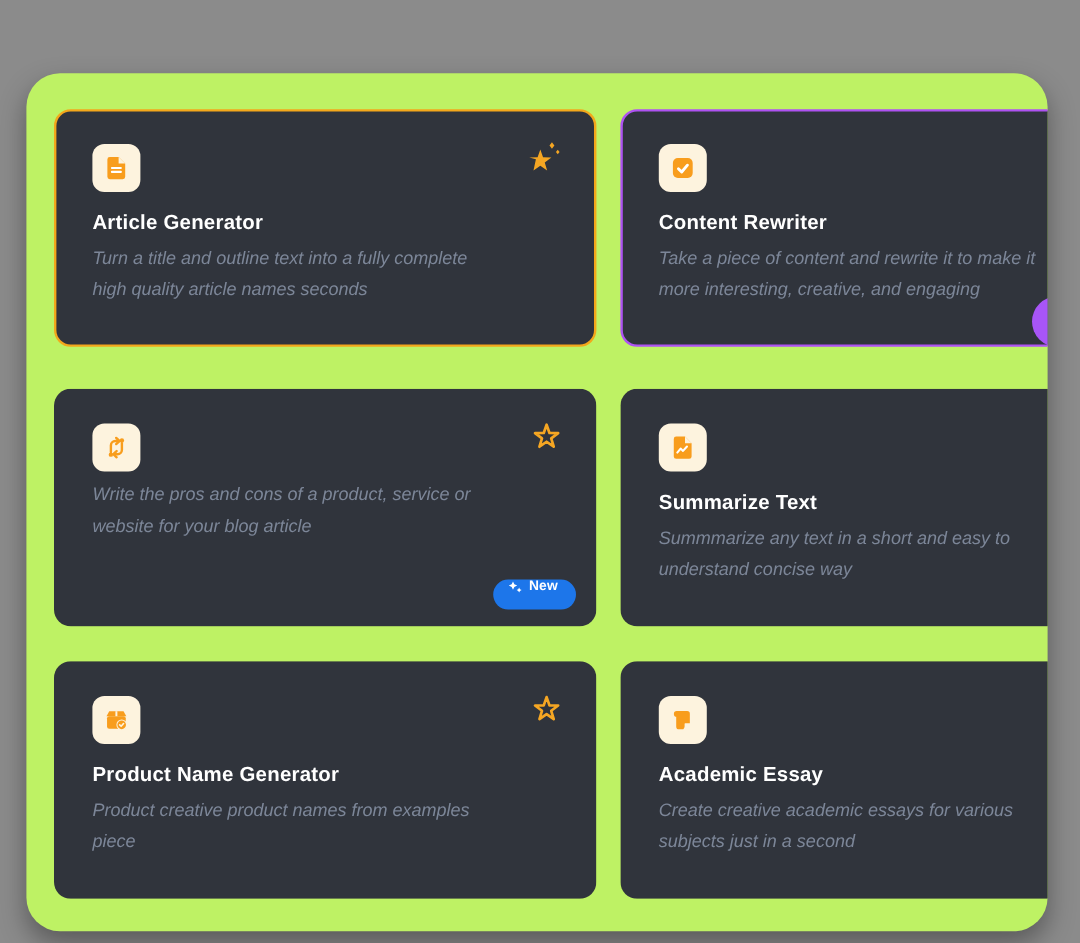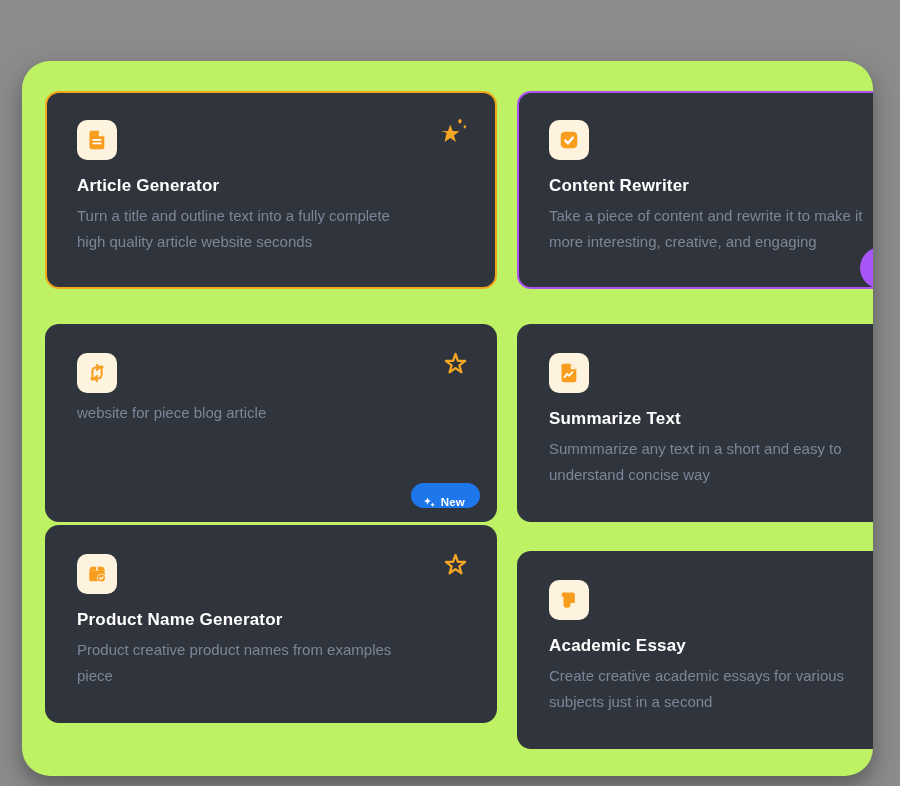--- a/index.html
+++ b/index.html
@@ -26,30 +26,30 @@
     width:40px;height:40px;border-radius:10px;background:#fdf3de;
     display:flex;align-items:center;justify-content:center;
   }
   .title{
     margin-top:16px;color:#ffffff;font-size:17px;font-weight:700;
     letter-spacing:.2px;white-space:nowrap;
   }
   .desc{
     margin-top:7px;color:#7c8698;font-size:15px;line-height:26px;
   }
-  .desc span{display:block;white-space:nowrap;}
+  .desc span{display:block;white-space:nowrap;font-style:italic;}
   .fav{
     position:absolute;top:24px;right:26px;background:none;border:none;
     padding:0;margin:0;cursor:pointer;line-height:0;
   }
   .new-badge{
     position:absolute;right:15px;bottom:12px;height:25px;
     background:#1d76ea;border-radius:13px;color:#ffffff;
     font-size:11.5px;font-weight:700;letter-spacing:.2px;
-    display:flex;align-items:flex-end;gap:6px;padding:0 15px 0 12px;
+    display:flex;align-items:flex-start;gap:6px;padding:0 15px 0 12px;
   }
   .floating-circle{
     position:absolute;left:838px;top:186px;width:42px;height:42px;
     border-radius:50%;background:#a855f7;cursor:pointer;border:none;padding:0;
   }
 </style>
 </head>
 <body>
 
 <div class="app-surface">
@@ -66,21 +66,21 @@
     <button class="fav">
       <svg width="31" height="28" viewBox="0 0 28 26">
         <polygon points="11,7 13.12,13.09 19.56,13.22 14.42,17.11 16.29,23.28 11,19.6 5.71,23.28 7.58,14.61 2.44,13.22 8.88,13.09" fill="#f5a623"></polygon>
         <polygon points="20,1.5 21.9,4 20,6.5 18.1,4" fill="#f5a623"></polygon>
         <polygon points="24.5,7.2 25.9,9 24.5,10.8 23.1,9" fill="#f5a623"></polygon>
       </svg>
     </button>
     <div class="title">Article Generator</div>
     <div class="desc">
       <span>Turn a title and outline text into a fully complete</span>
-      <span>high quality article website seconds</span>
+      <span>high quality article names seconds</span>
     </div>
   </div>
 
   <div class="card purple" style="left:495px;top:30px">
     <div class="tile">
       <svg width="22" height="22" viewBox="0 0 24 24">
         <rect x="3" y="3" width="18" height="18" rx="4.5" fill="#f89d1d"></rect>
         <path d="M8 12.6l3 3 5.2-6.2" stroke="#ffffff" stroke-width="2.6" fill="none" stroke-linecap="round" stroke-linejoin="round"></path>
       </svg>
     </div>
@@ -101,21 +101,22 @@
         <circle cx="7" cy="18.4" r="2" fill="#f89d1d"></circle>
         <circle cx="17" cy="5.6" r="2" fill="#f89d1d"></circle>
       </svg>
     </div>
     <button class="fav">
       <svg width="27" height="27" viewBox="0 0 24 24">
         <polygon points="12,3.5 14.12,9.59 20.56,9.72 15.42,13.61 17.29,19.78 12,16.1 6.71,19.78 8.58,13.61 3.44,9.72 9.88,9.59" fill="none" stroke="#f5a623" stroke-width="2" stroke-linejoin="round"></polygon>
       </svg>
     </button>
     <div class="desc">
-      <span>website for piece blog article</span>
+      <span>Write the pros and cons of a product, service or</span>
+      <span>website for your blog article</span>
     </div>
     <div class="new-badge">
       <svg width="12" height="12" viewBox="0 0 12 12">
         <path d="M4.5 1.5l1.1 2.4 2.4 1.1-2.4 1.1-1.1 2.4-1.1-2.4-2.4-1.1 2.4-1.1z" fill="#ffffff"></path>
         <path d="M9.6 6.6l.7 1.4 1.4.7-1.4.7-.7 1.4-.7-1.4-1.4-.7 1.4-.7z" fill="#ffffff"></path>
       </svg>
       <span>New</span>
     </div>
   </div>
 
@@ -127,21 +128,21 @@
         <path d="M7 16.5l3-3.6 2.2 2.1 3.6-4" stroke="#ffffff" stroke-width="1.9" fill="none" stroke-linecap="round" stroke-linejoin="round"></path>
       </svg>
     </div>
     <div class="title">Summarize Text</div>
     <div class="desc">
       <span>Summmarize any text in a short and easy to</span>
       <span>understand concise way</span>
     </div>
   </div>
 
-  <div class="card" style="left:23px;top:464px">
+  <div class="card" style="left:23px;top:490px">
     <div class="tile">
       <svg width="22" height="22" viewBox="0 0 24 24">
         <path d="M5.5 4h13l2.5 4.5h-18z" fill="#f89d1d"></path>
         <rect x="3.5" y="8.5" width="17" height="11.5" rx="2" fill="#f89d1d"></rect>
         <rect x="11.1" y="4" width="1.8" height="4.5" fill="#fdf3de"></rect>
         <circle cx="16.8" cy="16.4" r="4.8" fill="#fdf3de"></circle>
         <circle cx="16.8" cy="16.4" r="3.9" fill="#f89d1d"></circle>
         <path d="M15 16.4l1.3 1.3 2.2-2.5" stroke="#fdf3de" stroke-width="1.5" fill="none" stroke-linecap="round" stroke-linejoin="round"></path>
       </svg>
     </div>

